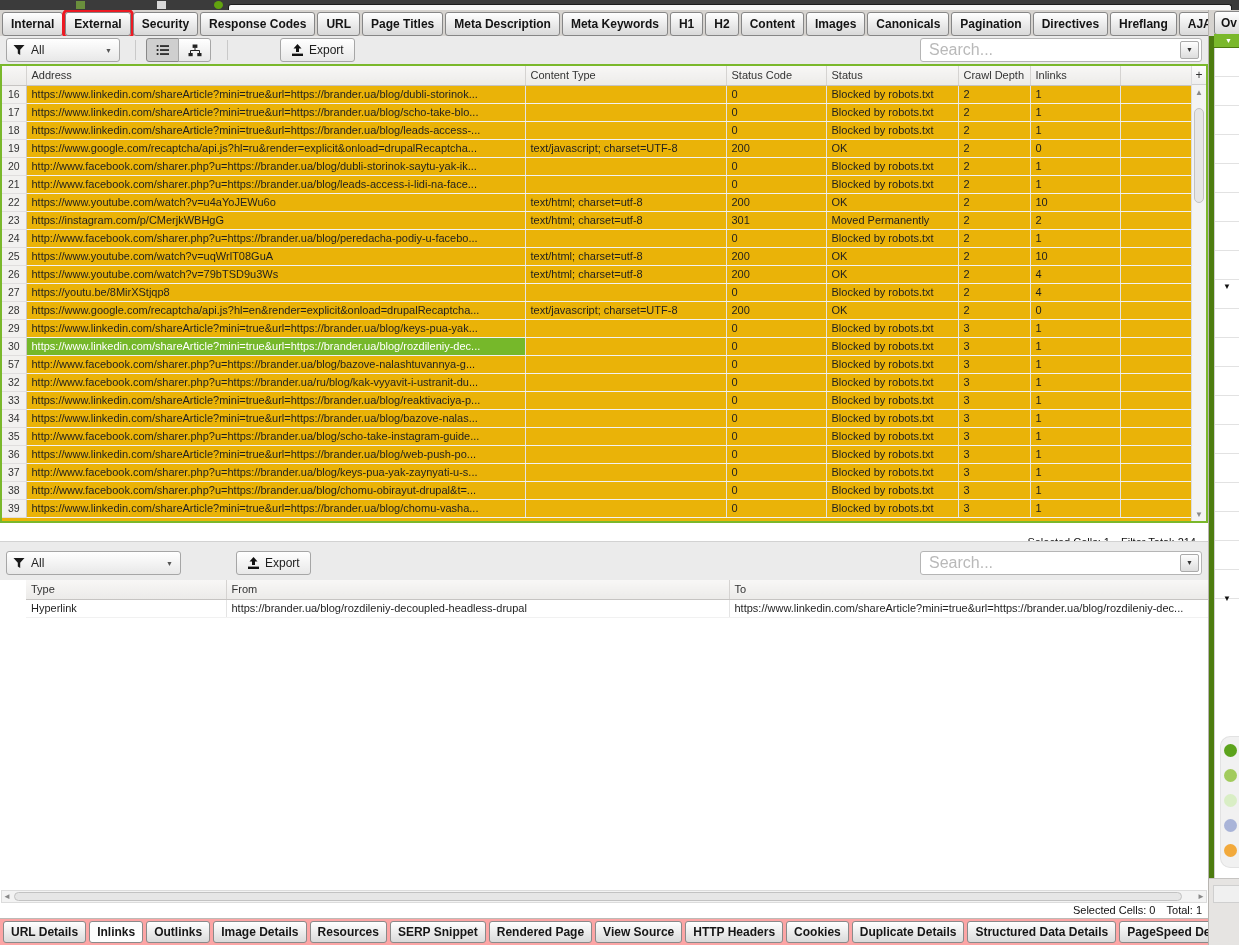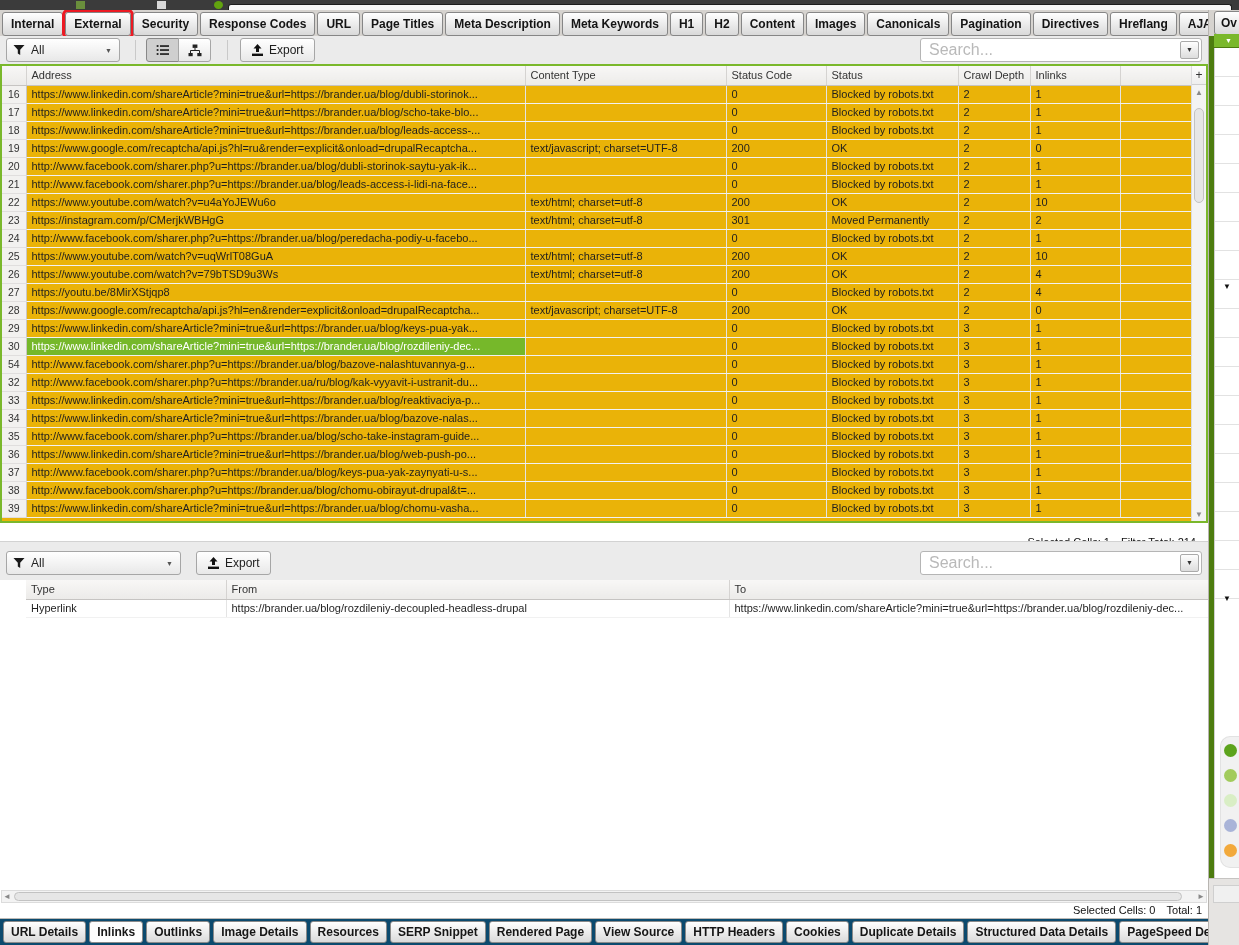--- a/index.html
+++ b/index.html
@@ -36,21 +36,21 @@
   .icon { display:inline-flex; margin:0 6px; }
   .vsep { position:absolute; width:1px; height:20px; background:#c9c9c9; }
   .viewbtns { position:absolute; display:flex; }
   .vbtn { width:33px; height:24px; border:1px solid #a6a6a6; background:linear-gradient(#ffffff,#e8e8e8);
     display:flex; align-items:center; justify-content:center; }
   .vbtn:first-child { border-radius:3px 0 0 3px; }
   .vbtn:last-child  { border-radius:0 3px 3px 0; margin-left:-1px; }
   .vbtn.active { background:#cfcfcf; border-color:#888; }
   .btn { position:absolute; height:24px; padding:0 10px; border:1px solid #a6a6a6; border-radius:3px;
     background:linear-gradient(#ffffff,#e8e8e8); display:flex; align-items:center; gap:5px;
-    font-size:12px; color:#1d1d1d; }
+    font-size:12px; color:#1d1d1d;margin-left:40px; }
   .searchbox { position:absolute; right:6px; width:282px; height:24px; background:#fff;
     border:1px solid #b5b5b5; border-radius:3px; display:flex; align-items:center; }
   .searchbox input { border:none; outline:none; flex:1; min-width:0; font-size:16px; padding:0 8px;
     color:#333; font-family:inherit; background:transparent; }
   .searchbox input::placeholder { color:#b9b9b9; }
   .search-drop { width:19px; height:18px; margin-right:2px; border:1px solid #aaa; border-radius:2px;
     background:linear-gradient(#fefefe,#dddddd); font-size:7px; text-align:center; line-height:16px; color:#333; flex:0 0 auto; }
 
   
   #main-pane { position:absolute; left:0; top:64px; width:1208px; height:459px;
@@ -83,21 +83,21 @@
   #lower-table { position:absolute; left:0; top:580px; width:1208px;margin-left:26px; }
 
   
   #hscroll { position:absolute; left:1px; top:890px; width:1206px; height:13px; background:#f3f3f3;
     border:1px solid #dcdcdc; }
   .harrow { position:absolute; top:0; width:10px; height:11px; font-size:8px; color:#888; text-align:center; line-height:11px; }
   .hthumb { position:absolute; left:12px; top:1px; height:9px; width:1168px; background:#e6e6e6;
     border:1px solid #c2c2c2; border-radius:5px; }
 
   
-  #bottom-tabs { position:absolute; left:0; top:918px; width:1208px; height:27px; background:#0c4a6e;
+  #bottom-tabs { position:absolute; left:0; top:918px; width:1208px; height:27px; background:#fca5a5;
     border-top:1px solid #bdbab6; display:flex; align-items:center; padding-left:3px; gap:3px;
     white-space:nowrap; overflow:hidden; }
   .btab { height:22px; line-height:20px; padding:0 7px; background:linear-gradient(#ffffff,#dadada);
     border:1px solid #8a8a8a; border-radius:3px; font-size:12px; font-weight:bold; color:#161616; flex:0 0 auto; }
   .btab.active { background:#fdfdfd; }
 
   
   #sidebar { position:absolute; left:1208px; top:10px; width:31px; height:935px; background:#4d7c0f;
     border-left:1px solid #b8b5b1; }
   .sb-tabrow { position:absolute; left:0; top:0; width:31px; height:26px; background:#d6d3cf; }
@@ -359,21 +359,21 @@
           <td class="rownum">30</td>
           <td class="selcell">https://www.linkedin.com/shareArticle?mini=true&amp;url=https://brander.ua/blog/rozdileniy-dec...</td>
           <td></td>
           <td>0</td>
           <td>Blocked by robots.txt</td>
           <td>3</td>
           <td>1</td>
           <td></td>
         </tr>
         <tr>
-          <td class="rownum">54</td>
+          <td class="rownum">57</td>
           <td>http://www.facebook.com/sharer.php?u=https://brander.ua/blog/bazove-nalashtuvannya-g...</td>
           <td></td>
           <td>0</td>
           <td>Blocked by robots.txt</td>
           <td>3</td>
           <td>1</td>
           <td></td>
         </tr>
         <tr>
           <td class="rownum">32</td>

